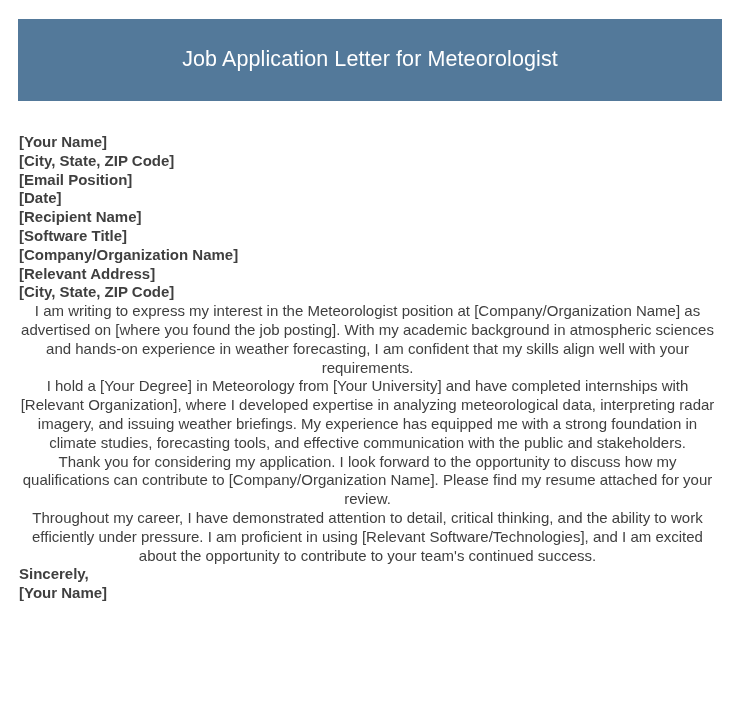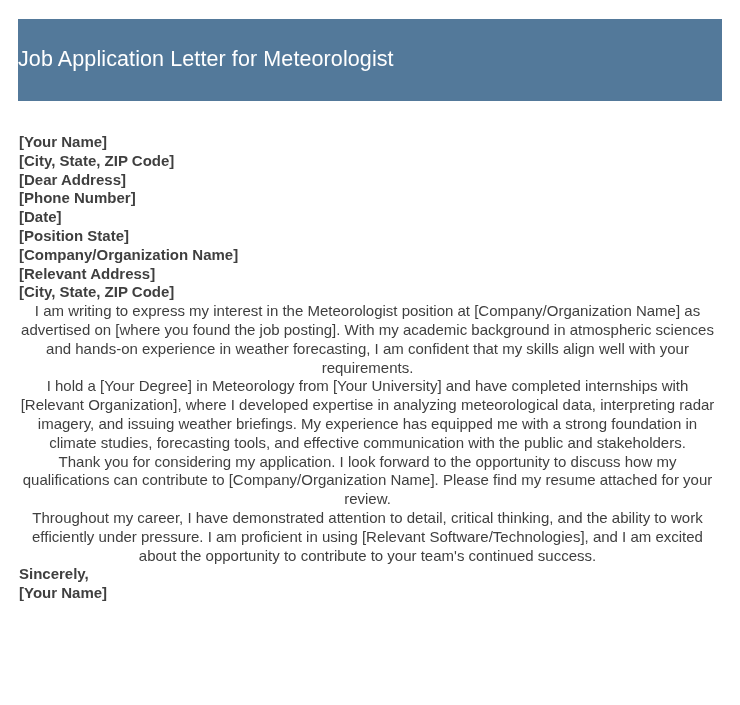--- a/index.html
+++ b/index.html
@@ -22,21 +22,21 @@
   }
   .banner {
     position: absolute;
     left: 18px;
     top: 19px;
     width: 704px;
     height: 82px;
     background: #53799A;
     display: flex;
     align-items: center;
-    justify-content: flex-start;
+    justify-content: center;
   }
   .banner-title {
     color: #ffffff;
     font-size: 21.5px;
     font-weight: 400;
     line-height: 1.2;
     letter-spacing: 0.1px;
     text-align: center;
     font-family: "Liberation Sans", sans-serif;
   }
@@ -71,24 +71,24 @@
 
   <div class="banner">
     <div class="banner-title">Job Application Letter for Meteorologist</div>
   </div>
 
   <div class="letter-body">
 
     <div>
       <span class="line">[Your Name]</span>
       <span class="line">[City, State, ZIP Code]</span>
-      <span class="line">[Dear Address]</span>
-      <span class="line">[Phone Number]</span>
+      <span class="line">[Email Position]</span>
       <span class="line">[Date]</span>
-      <span class="line">[Position State]</span>
+      <span class="line">[Recipient Name]</span>
+      <span class="line">[Software Title]</span>
       <span class="line">[Company/Organization Name]</span>
       <span class="line">[Relevant Address]</span>
       <span class="line">[City, State, ZIP Code]</span>
     </div>
 
 
     <p class="para">I am writing to express my interest in the Meteorologist position at [Company/Organization Name] as advertised on [where you found the job posting]. With my academic background in atmospheric sciences and hands-on experience in weather forecasting, I am confident that my skills align well with your requirements.</p>
     <p class="para">I hold a [Your Degree] in Meteorology from [Your University] and have completed internships with [Relevant Organization], where I developed expertise in analyzing meteorological data, interpreting radar imagery, and issuing weather briefings. My experience has equipped me with a strong foundation in climate studies, forecasting tools, and effective communication with the public and stakeholders.</p>
     <p class="para">Thank you for considering my application. I look forward to the opportunity to discuss how my qualifications can contribute to [Company/Organization Name]. Please find my resume attached for your review.</p>
     <p class="para">Throughout my career, I have demonstrated attention to detail, critical thinking, and the ability to work efficiently under pressure. I am proficient in using [Relevant Software/Technologies], and I am excited about the opportunity to contribute to your team's continued success.</p>

